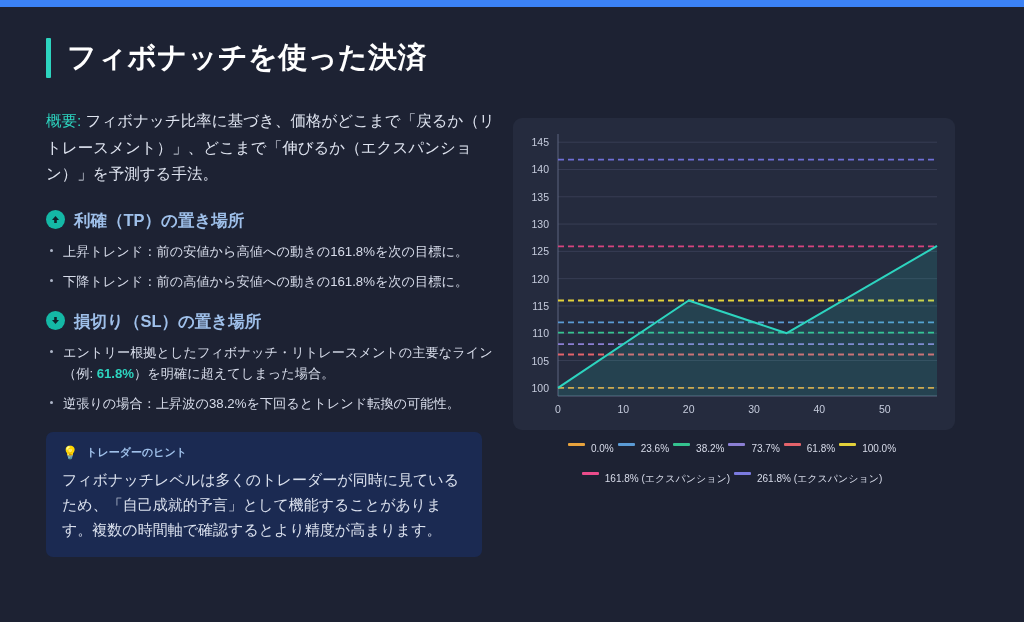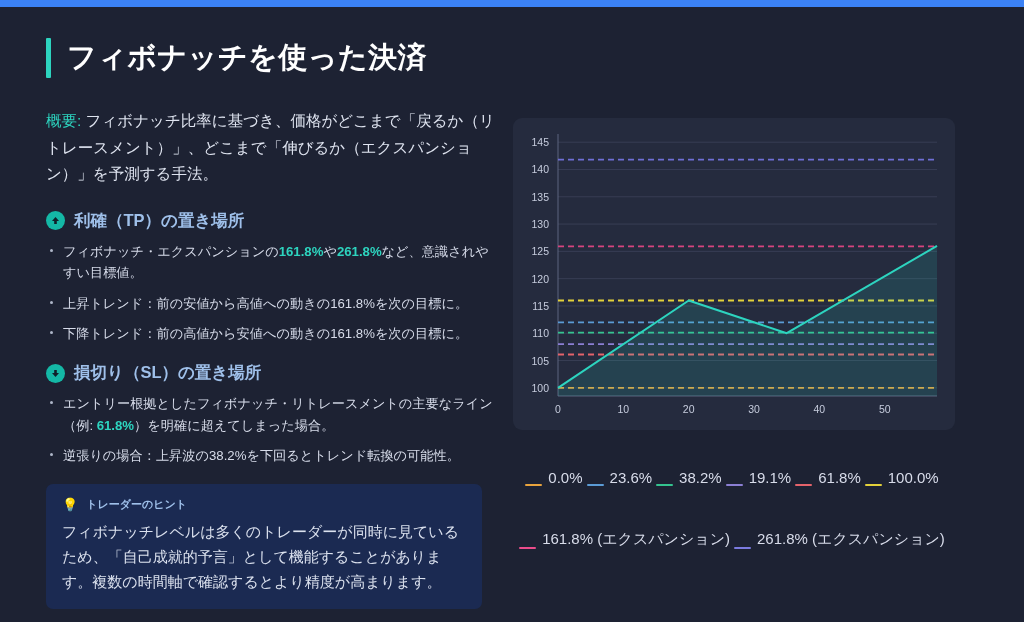--- a/index.html
+++ b/index.html
@@ -51,21 +51,21 @@
     line-height: 1.72;
     color: #dfe4f0;
     margin-bottom: 22px;
   }
   .summary-label {
     color: #2dd4bf;
     font-weight: normal;
   }
 
   .section-head {
-    display: flex; align-items: center;
+    display: flex; align-items: flex-start;
     gap: 9px;
     margin-top: 18px;
     margin-bottom: 9px;
   }
   .sec-icon {
     width: 19px; height: 19px;
     border-radius: 50%;
     background: #14b8a6;
     display: flex; align-items: center; justify-content: center;
     flex: none;
@@ -135,24 +135,23 @@
     width: 442px;
     color: #d8dcea;
   }
   .legend-row {
     display: flex; align-items: center;
     justify-content: center;
     flex-wrap: nowrap;
   }
   .legend-row.row2 { margin-top: 18px; }
   .legend-item {
-    display: flex; align-items: flex-end;
-    font-size: 15px;
+    display: flex; align-items: flex-start;
+    font-size: 10px;
     white-space: nowrap;
-    margin-top: 26px;
   }
   .legend-swatch {
     width: 17px; height: 2.5px;
     border-radius: 1px;
     margin-right: 6px;
     flex: none;
   }
   .legend-label { margin-right: 4px; }
 </style>
 </head>
@@ -176,21 +175,20 @@
     <div id="sections-container">
         <div class="section-head">
           <span class="sec-icon">
             <svg width="11" height="11" viewBox="0 0 11 11">
               <path d="M5.5 2 L9 6 L6.8 6 L6.8 9 L4.2 9 L4.2 6 L2 6 Z" fill="#10202a"></path>
             </svg>
           </span>
           <span class="section-title">利確（TP）の置き場所</span>
         </div>
         <ul class="bullets">
-          <li><span>フィボナッチ・エクスパンションの</span><span class="hl">161.8%</span><span>や</span><span class="hl">261.8%</span><span>など、意識されやすい目標値。</span></li>
           <li><span>上昇トレンド：前の安値から高値への動きの161.8%を次の目標に。</span></li>
           <li><span>下降トレンド：前の高値から安値への動きの161.8%を次の目標に。</span></li>
         </ul>
         <div class="section-head">
           <span class="sec-icon">
             <svg width="11" height="11" viewBox="0 0 11 11">
               <path d="M5.5 9 L2 5 L4.2 5 L4.2 2 L6.8 2 L6.8 5 L9 5 Z" fill="#10202a"></path>
             </svg>
           </span>
           <span class="section-title">損切り（SL）の置き場所</span>
@@ -264,21 +262,21 @@
         <span class="legend-item">
           <span class="legend-swatch" style="background: rgb(91, 155, 213);"></span>
           <span class="legend-label">23.6%</span>
         </span>
         <span class="legend-item">
           <span class="legend-swatch" style="background: rgb(52, 195, 143);"></span>
           <span class="legend-label">38.2%</span>
         </span>
         <span class="legend-item">
           <span class="legend-swatch" style="background: rgb(139, 127, 212);"></span>
-          <span class="legend-label">19.1%</span>
+          <span class="legend-label">73.7%</span>
         </span>
         <span class="legend-item">
           <span class="legend-swatch" style="background: rgb(228, 99, 107);"></span>
           <span class="legend-label">61.8%</span>
         </span>
         <span class="legend-item">
           <span class="legend-swatch" style="background: rgb(227, 209, 58);"></span>
           <span class="legend-label">100.0%</span>
         </span>
       </div>

